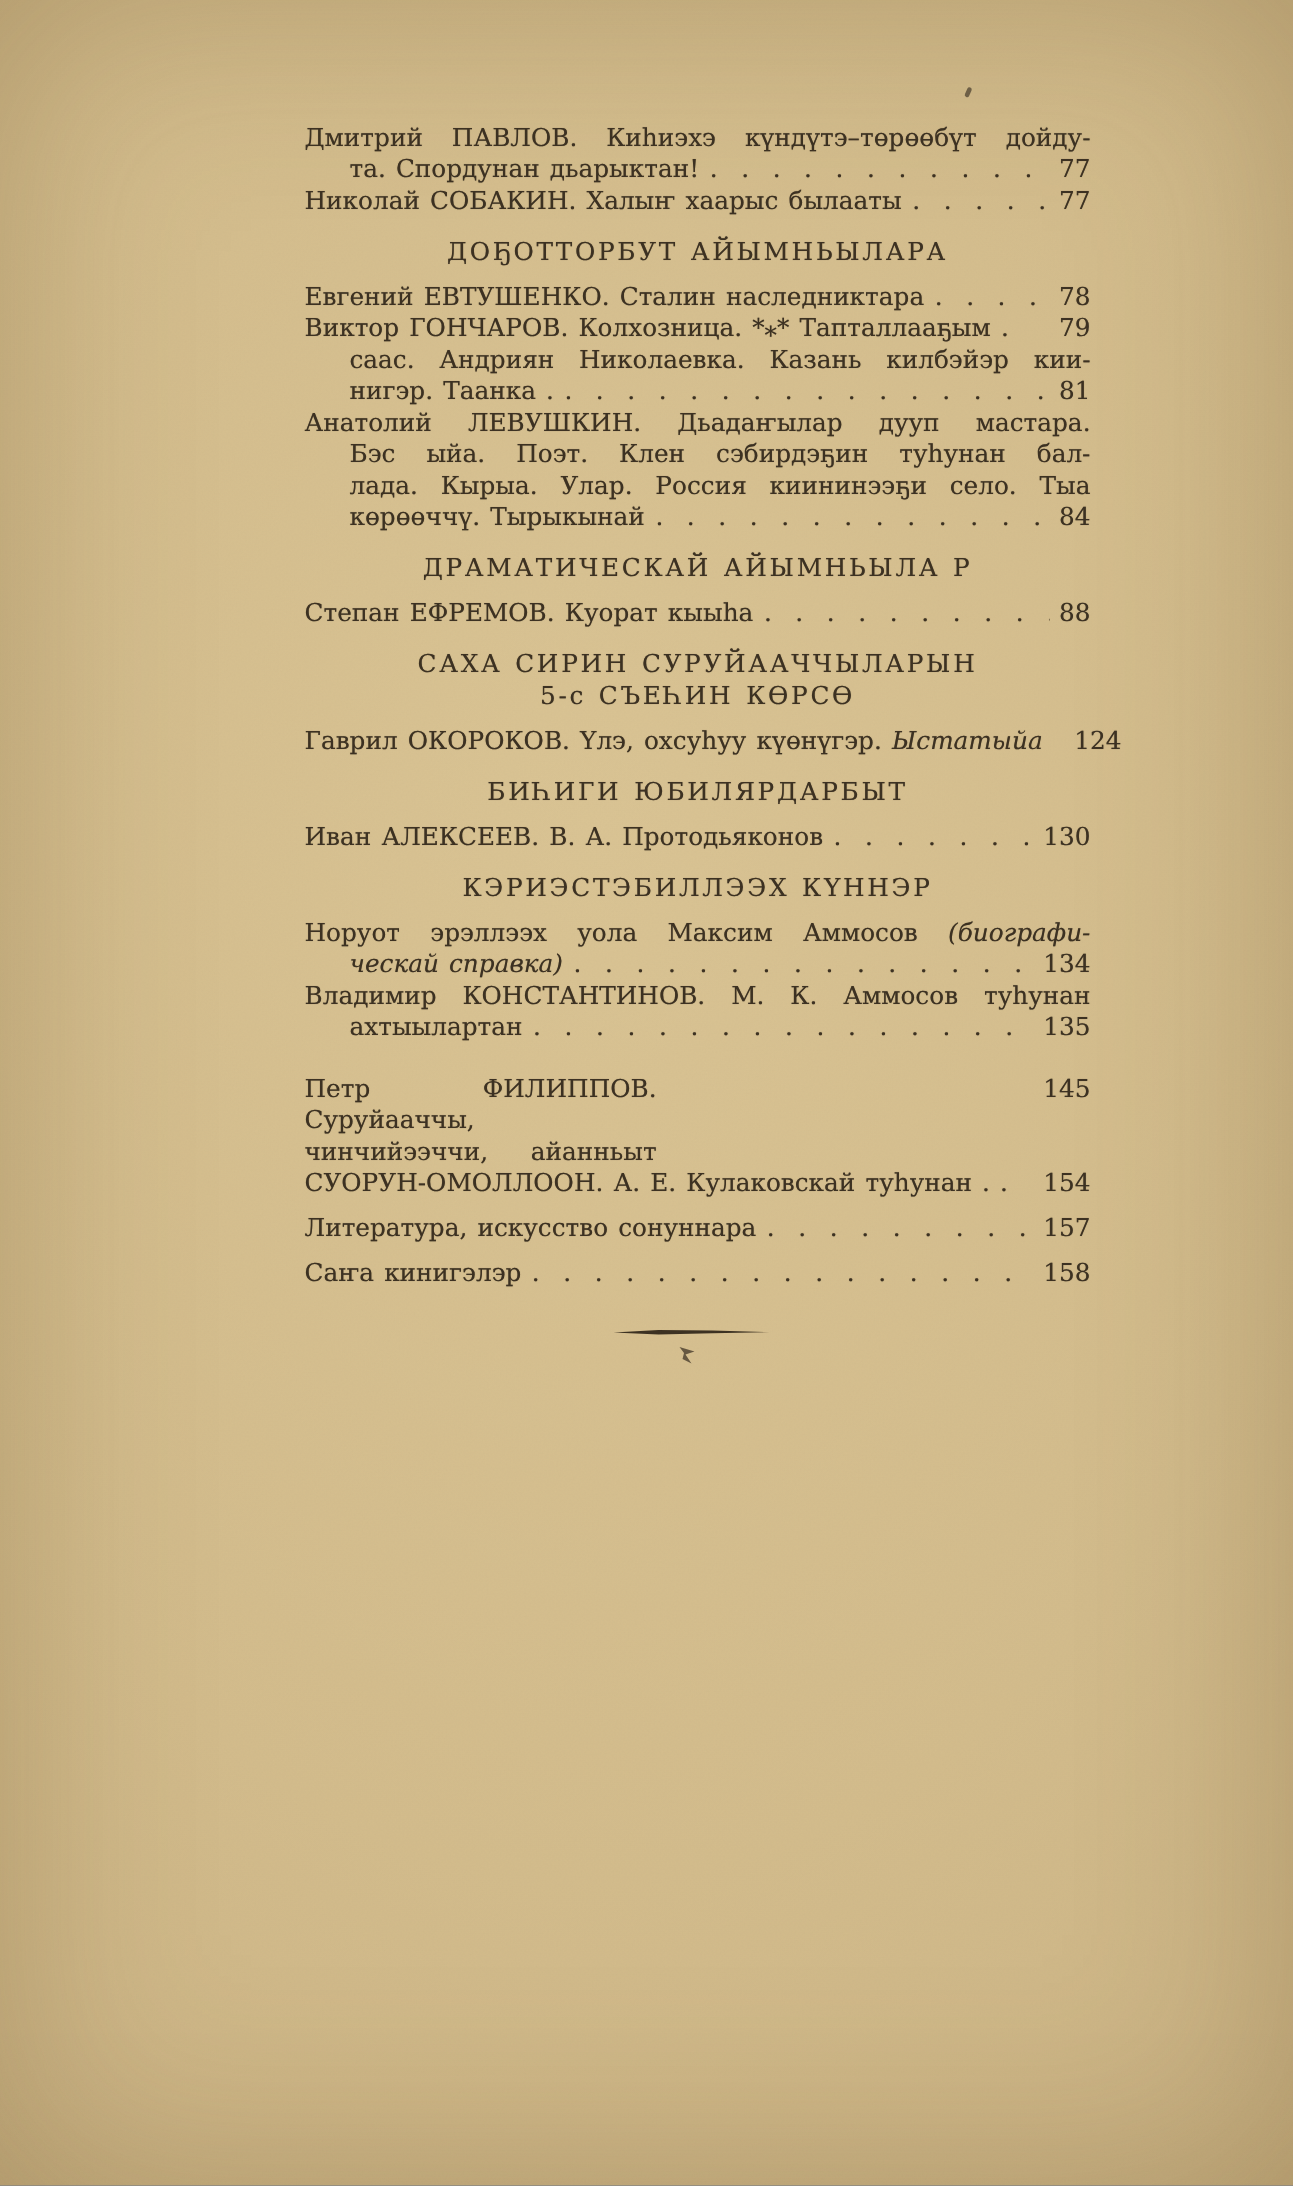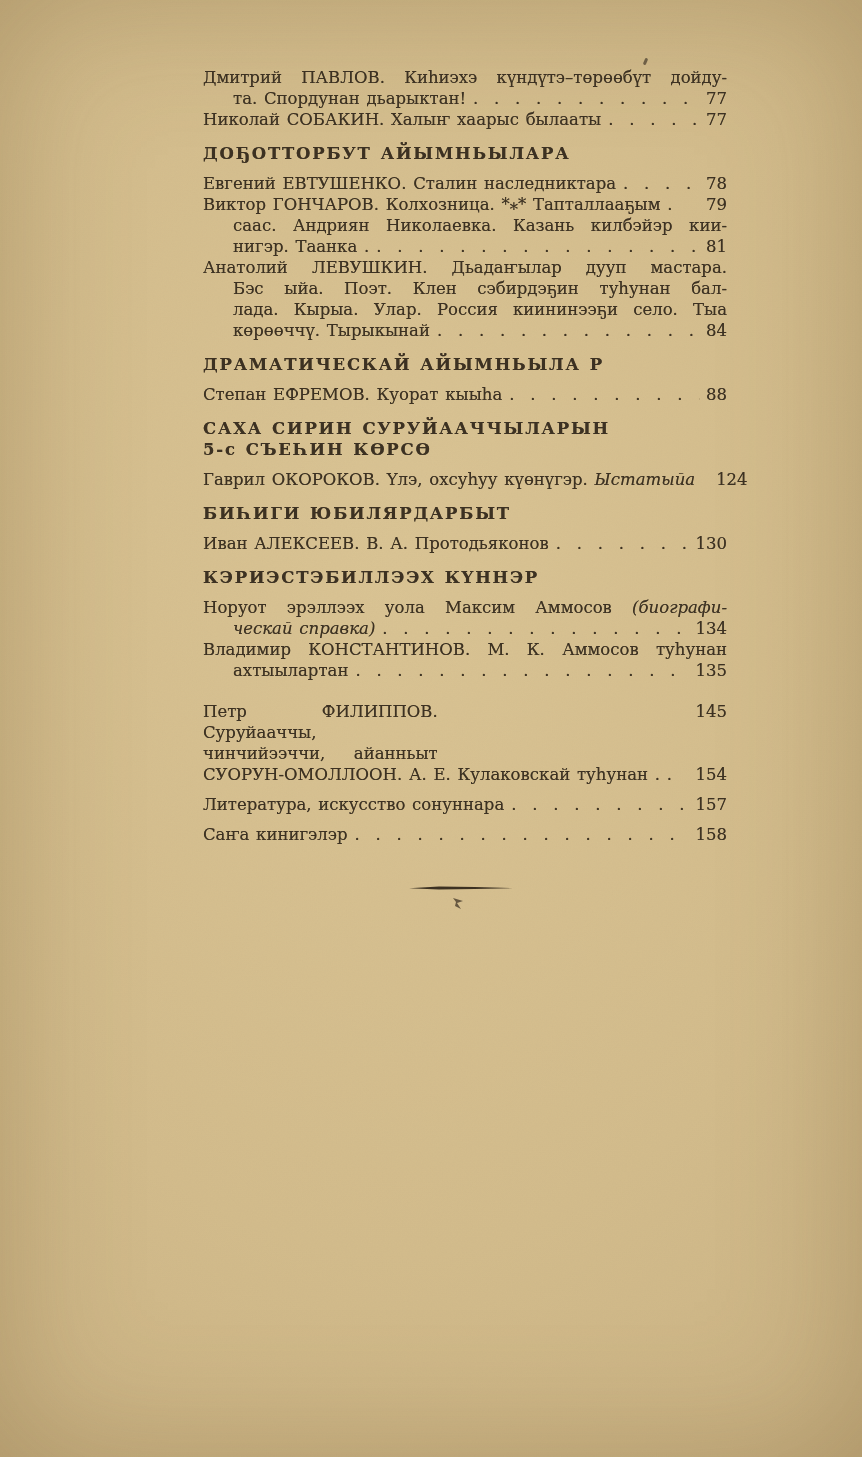--- a/index.html
+++ b/index.html
@@ -9,39 +9,38 @@
     margin:0 auto;
     background:radial-gradient(ellipse 120% 100% at 46% 38%,
       #dac494 0%, #d3bc8c 48%, #cbb384 80%, #bfa778 100%);
     box-shadow:inset 0 0 140px rgba(110,85,45,.32);
     font-family:"DejaVu Serif","Liberation Serif",serif;
     color:#3b3021;
     overflow:hidden;
   }
   .texture{position:absolute;inset:0;pointer-events:none;opacity:.05;}
   .column{
-    position:absolute;left:203px;top:67px;width:524px;
+    position:absolute;left:203px;top:81px;width:524px;
     font-size:16.5px;line-height:21px;word-spacing:1.5px;
     text-shadow:0 0 .5px rgba(59,48,33,.6);
   }
   .entry{margin:0;}
   .entry.gap-before{margin-top:9px;}
   .line{display:flex;align-items:baseline;}
   .line.ind{padding-left:30px;}
   .line.just{display:block;text-align:justify;text-align-last:justify;white-space:normal;}
   .txt{white-space:nowrap;}
   .just .txt{white-space:normal;}
   .txt.stretch{flex:1;white-space:normal;text-align:justify;text-align-last:justify;margin-right:10px;margin-top:20px;}
   .txt .it{font-style:italic;}
   .leader{flex:1;min-width:8px;overflow:hidden;white-space:nowrap;letter-spacing:4.5px;padding-left:7px;}
   .pg{padding-left:6px;text-align:center;}
   .heading{
-    text-align:left;letter-spacing:1.8px;margin:13px 0 9px;
+    text-align:center;letter-spacing:1.8px;margin:13px 0 9px;
     white-space:nowrap;
-    font-weight:bold;
   }
   .heading .hline{line-height:21px;}
   .tailpiece{position:absolute;left:409px;top:884px;width:104px;height:8px;}
   .smudge{position:absolute;left:452px;top:897px;width:14px;height:14px;opacity:.8;}
   .speck{
     position:absolute;left:644px;top:58px;width:3px;height:7px;
     background:#4e4130;border-radius:2px;transform:rotate(24deg);opacity:.75;
   }
 </style>
 </head>

